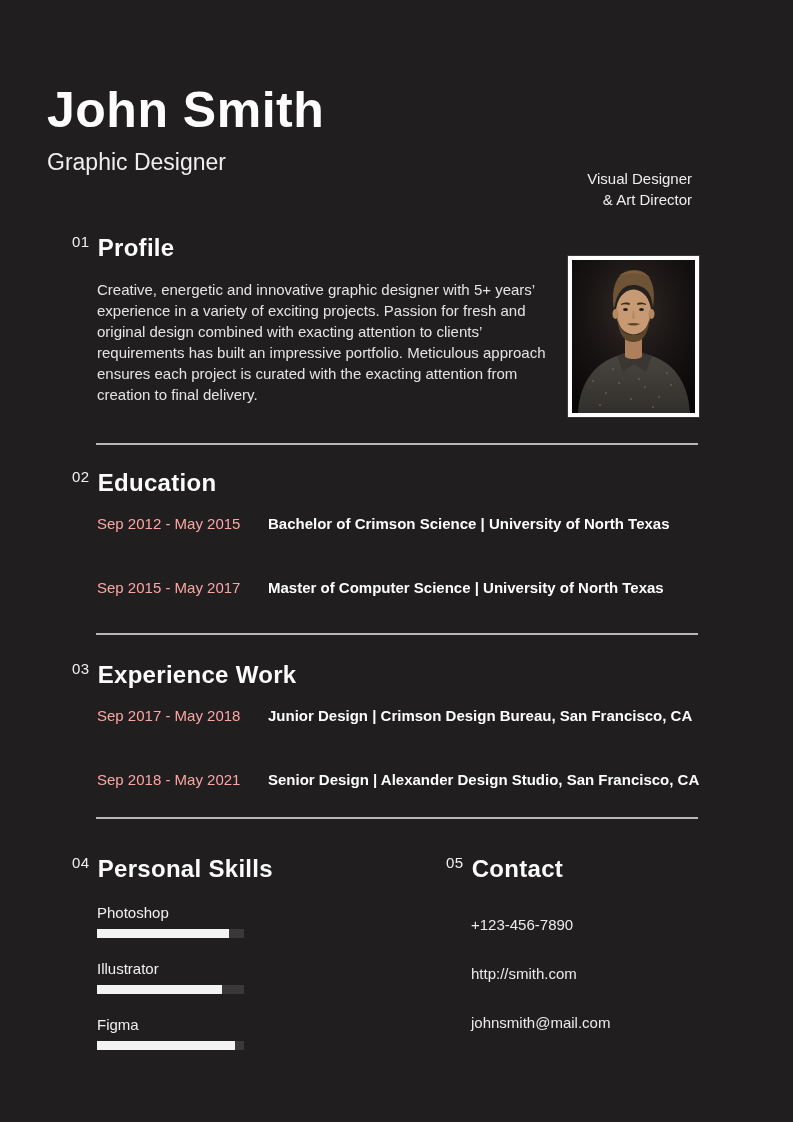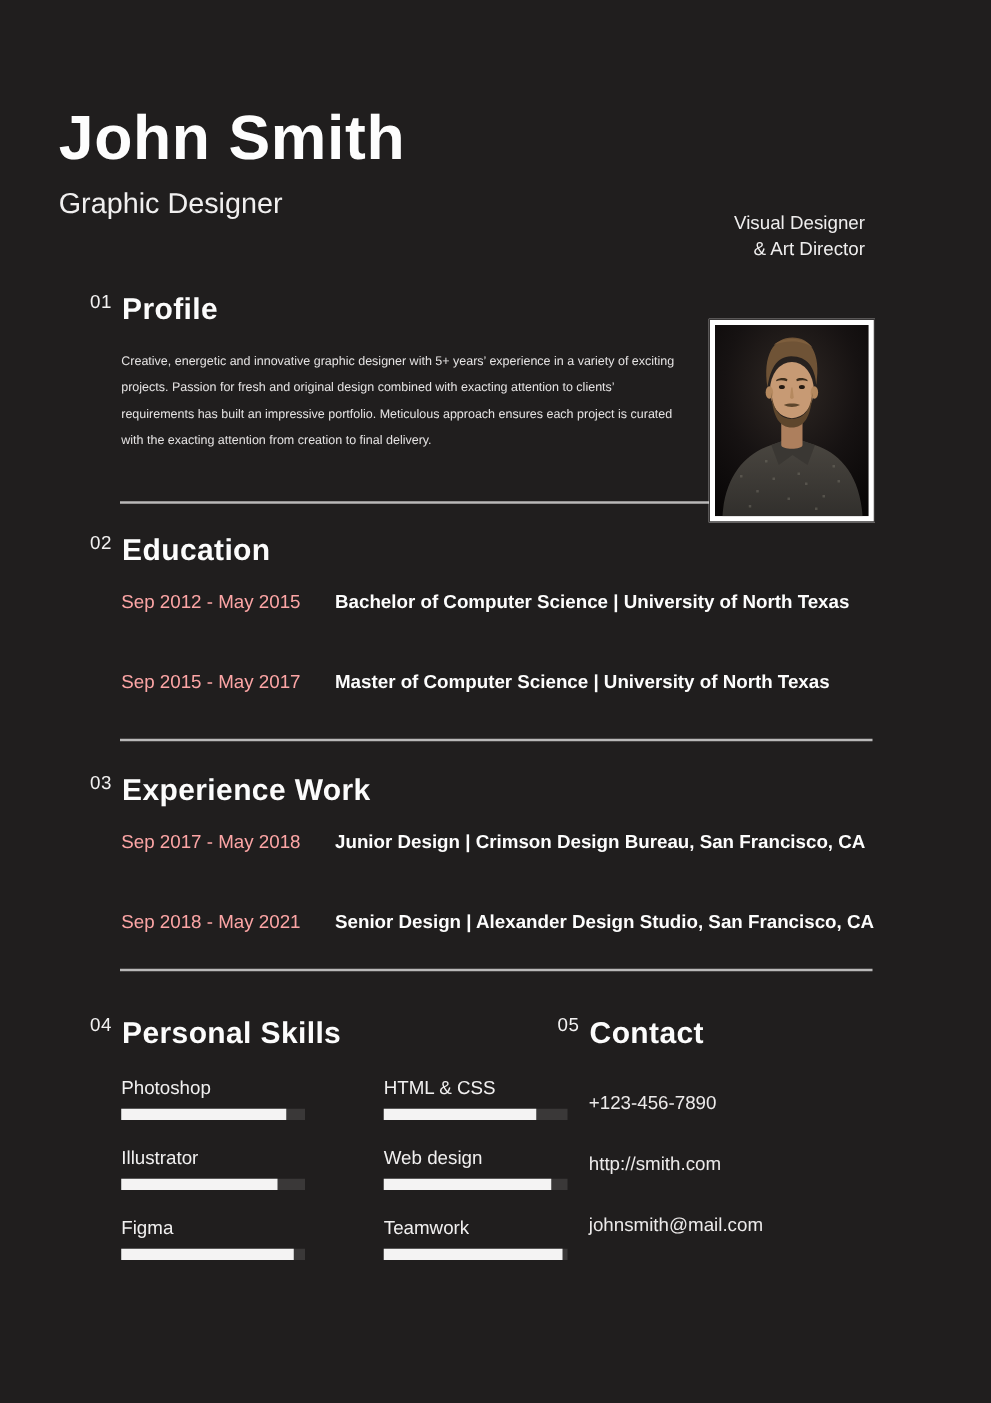--- a/index.html
+++ b/index.html
@@ -27,21 +27,21 @@
     text-align:right; font-size:15px; line-height:21px; color:#efeeee;
   }
   
   .sec-head { display:flex; align-items:flex-start; margin-left:72px; }
   .sec-num { font-size:15px; color:#f2f1f1; margin-right:8px; position:relative; top:-1px; letter-spacing:0.5px; }
   .sec-title { font-size:24px; font-weight:800; color:#fcfcfc; letter-spacing:0.3px; }
   
   .profile { margin-top:58px; }
   .profile-body {
     margin:17px 0 0 97px; width:452px;
-    font-size:10px; line-height:21px; color:#e5e3e3;
+    font-size:15px; line-height:21px; color:#e5e3e3;
   }
   .photo-frame {
     position:absolute; top:255px; left:567px;
     width:133px; height:163px;
     background:#ffffff; padding:5px;
     box-shadow:0 0 0 1px #3a3838 inset;
   }
   .photo-frame svg { display:block; width:100%; height:100%; }
   
   .divider {
@@ -162,21 +162,21 @@
   <hr class="divider div1">
 
   <div class="sec-education">
     <div class="sec-head">
       <span class="sec-num">02</span>
       <span class="sec-title">Education</span>
     </div>
     <div class="t-rows">
       <div class="t-row">
         <span class="t-dates">Sep 2012 - May 2015</span>
-        <span class="t-desc">Bachelor of Computer Science | University of North Texas</span>
+        <span class="t-desc">Bachelor of Crimson Science | University of North Texas</span>
       </div>
       <div class="t-row">
         <span class="t-dates">Sep 2015 - May 2017</span>
         <span class="t-desc">Master of Computer Science | University of North Texas</span>
       </div>
     </div>
   </div>
 
   <hr class="divider div2">
 
@@ -220,40 +220,20 @@
                 <div class="skill-fill" style="width: 85%;"></div>
               </div>
           </div>
           <div class="skill-item">
             <div class="skill-name">Figma</div>
             <div class="skill-bar">
                 <div class="skill-fill" style="width: 94%;"></div>
               </div>
           </div>
         </div>
-        <div class="skill-col">
-          <div class="skill-item">
-            <div class="skill-name">HTML &amp; CSS</div>
-            <div class="skill-bar">
-                <div class="skill-fill" style="width: 83%;"></div>
-              </div>
-          </div>
-          <div class="skill-item">
-            <div class="skill-name">Web design</div>
-            <div class="skill-bar">
-                <div class="skill-fill" style="width: 91%;"></div>
-              </div>
-          </div>
-          <div class="skill-item">
-            <div class="skill-name">Teamwork</div>
-            <div class="skill-bar">
-                <div class="skill-fill" style="width: 97%;"></div>
-              </div>
-          </div>
-        </div>
       </div>
     </div>
 
     <div class="bottom-right">
       <div class="sec-head">
         <span class="sec-num">05</span>
         <span class="sec-title">Contact</span>
       </div>
       <div class="contact-list">
         <div class="contact-item">+123-456-7890</div>

